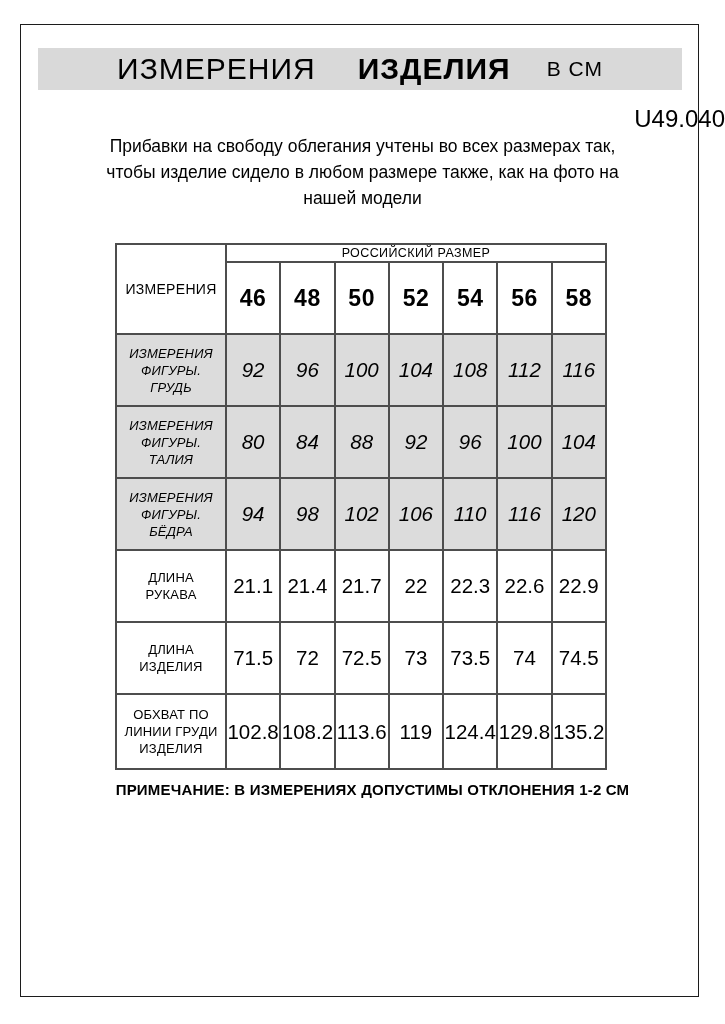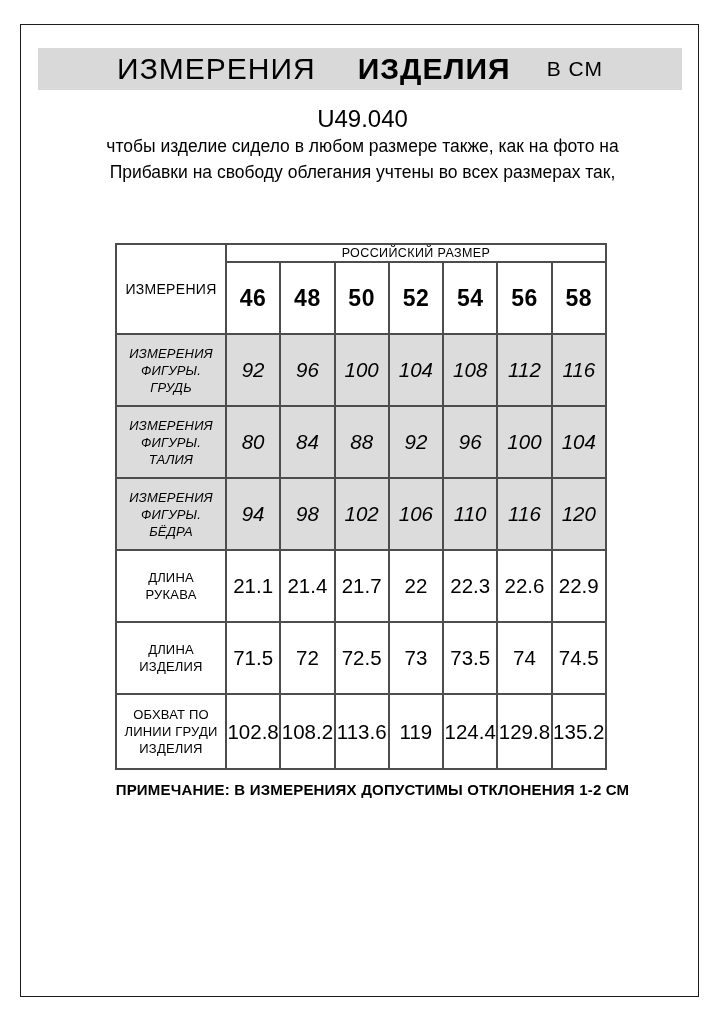--- a/index.html
+++ b/index.html
@@ -15,21 +15,21 @@
     position: absolute; left: 38px; top: 48px; width: 644px; height: 42px;
     background: #d9d9d9;
     display: flex; align-items: center; justify-content: center;
   }
   .title-word1 { font-size: 30px; font-weight: 400; letter-spacing: 1px; }
   .title-word2 { font-size: 30px; font-weight: 700; letter-spacing: 1px; margin-left: 42px; }
   .title-word3 { font-size: 21px; font-weight: 400; letter-spacing: 1px; margin-left: 36px; }
 
   .article-code {
     position: absolute; left: 0; top: 105px; width: 725px;
-    text-align: center; font-size: 24px; font-weight: 400;
+    text-align: right; font-size: 24px; font-weight: 400;
   }
   .description {
     position: absolute; left: 0; top: 133px; width: 725px;
     text-align: center; font-size: 17.5px; line-height: 26px; font-weight: 400;
   }
 
   .size-table-wrap { position: absolute; left: 115px; top: 243px; }
   table.size-table {
     border-collapse: collapse; table-layout: fixed; width: 490px;
   }
@@ -60,22 +60,23 @@
 
   <div class="title-bar">
     <span class="title-word1">ИЗМЕРЕНИЯ</span>
     <span class="title-word2">ИЗДЕЛИЯ</span>
     <span class="title-word3">В СМ</span>
   </div>
 
   <div class="article-code">U49.040</div>
 
   <div class="description">
+    <div>Прибавки на свободу облегания учтены во всех размерах так,</div>
     <div>чтобы изделие сидело в любом размере также, как на фото на</div>
-    <div>Прибавки на свободу облегания учтены во всех размерах так,</div>
+    <div>нашей модели</div>
   </div>
 
   <div class="size-table-wrap">
     <table class="size-table">
       <colgroup>
         <col style="width:110px">
         <col span="7" style="width:54.28px">
       </colgroup>
       <tbody>
         <tr>

